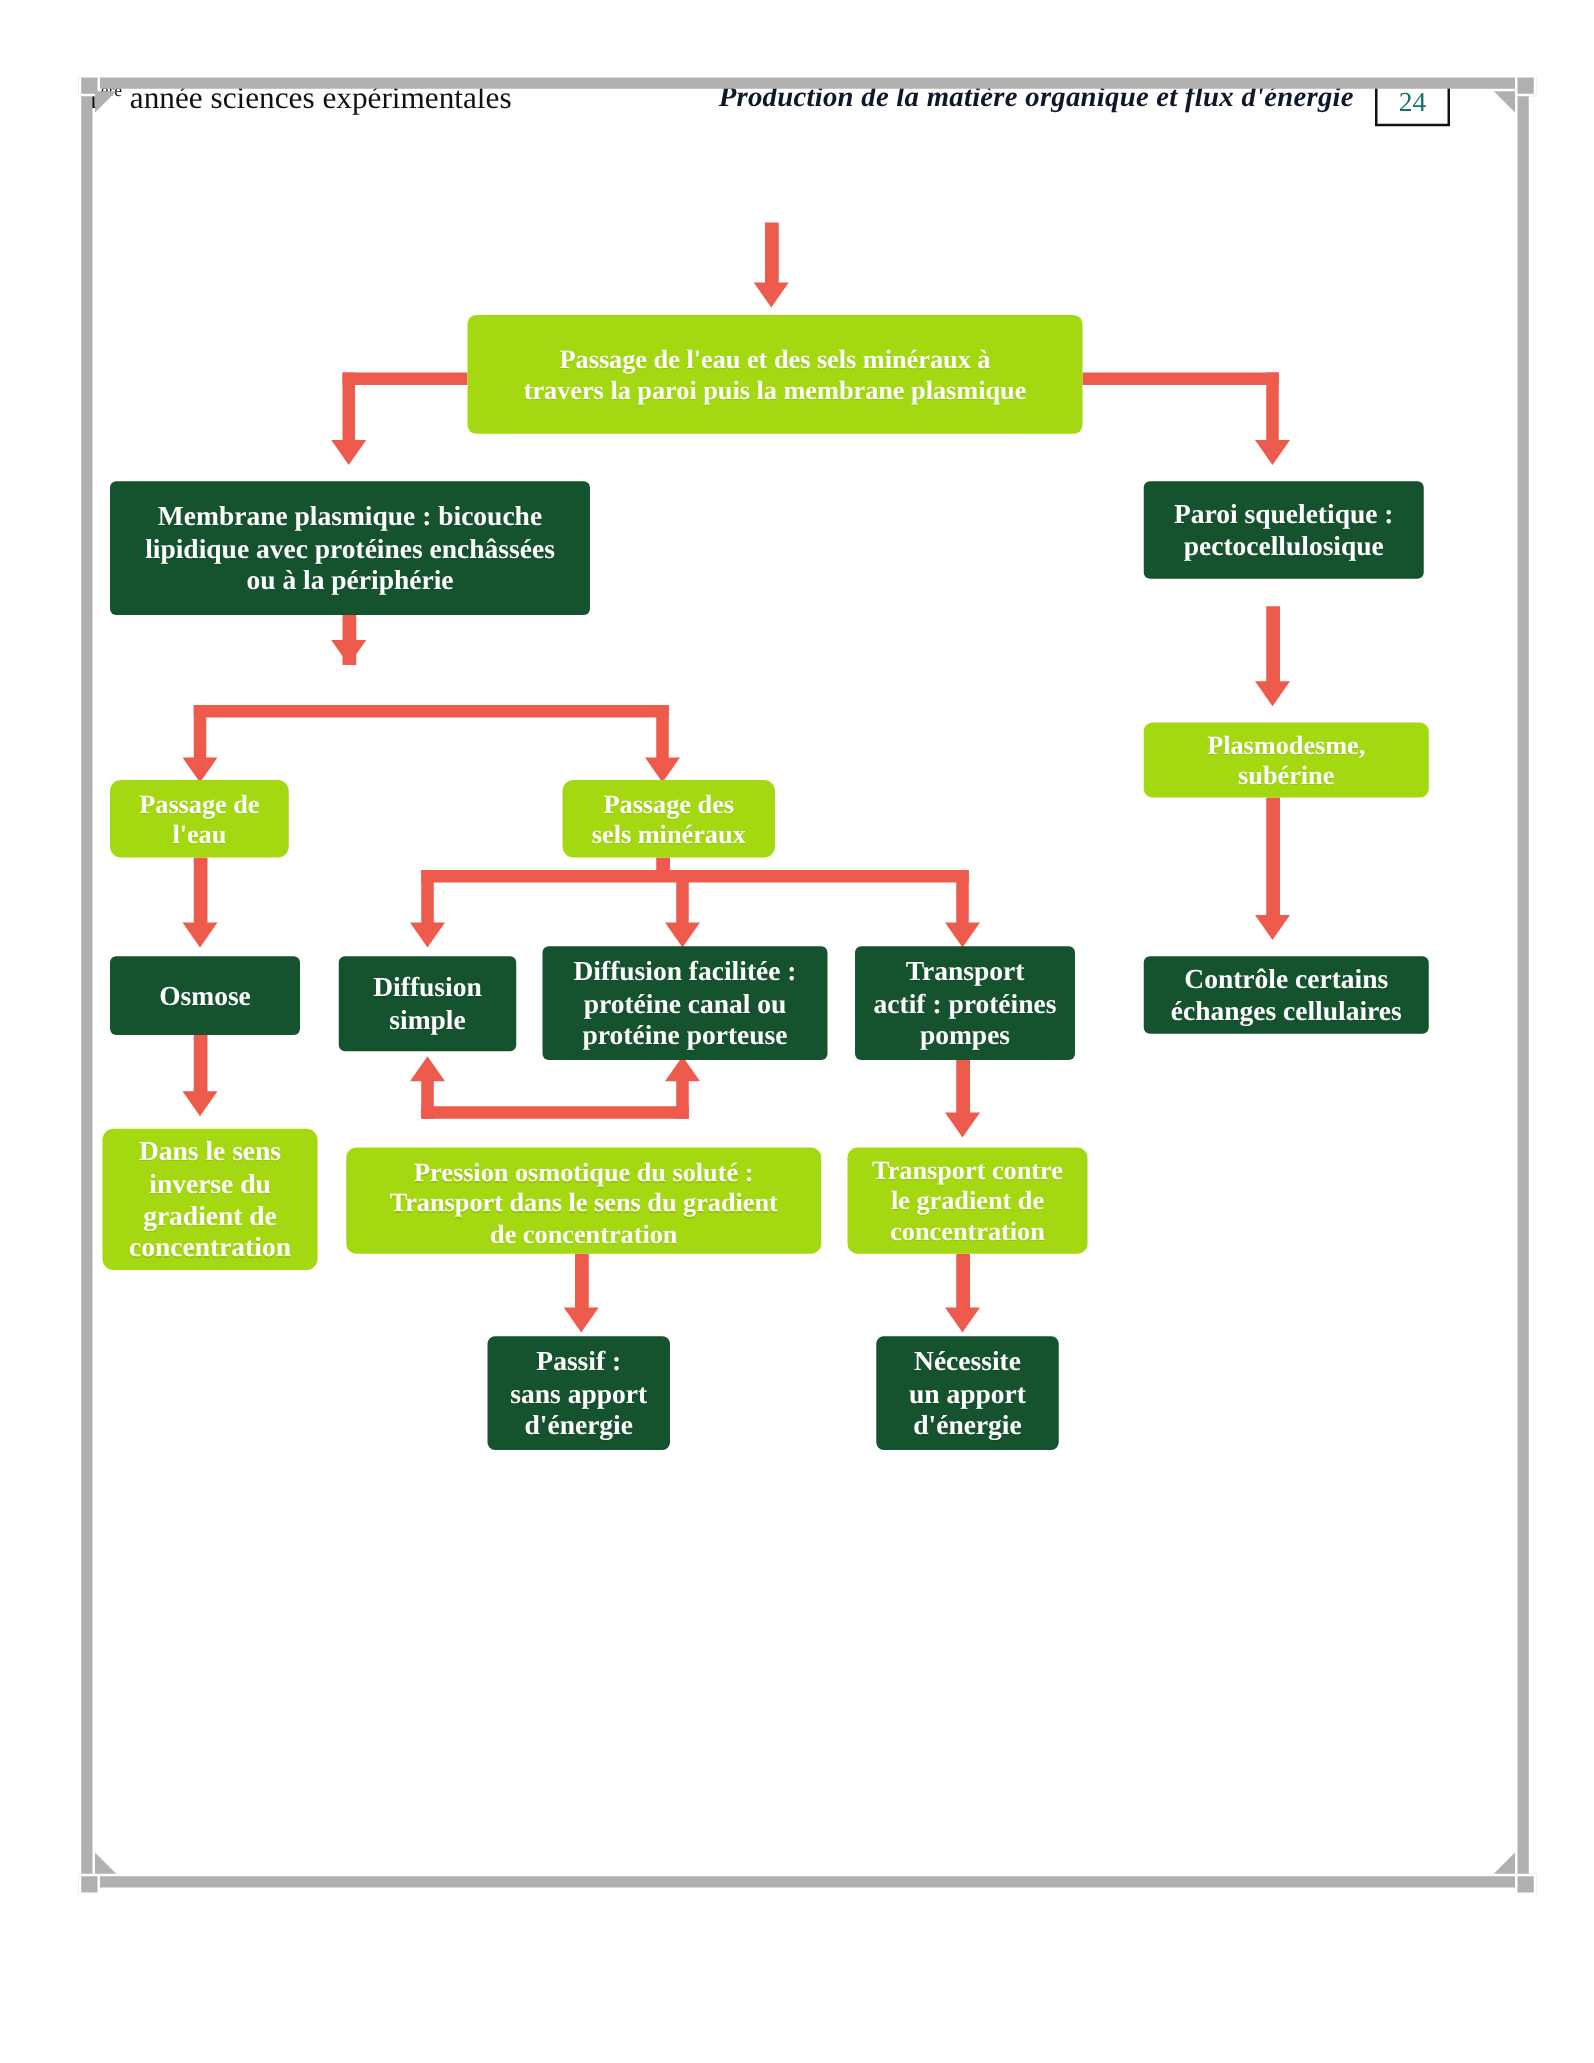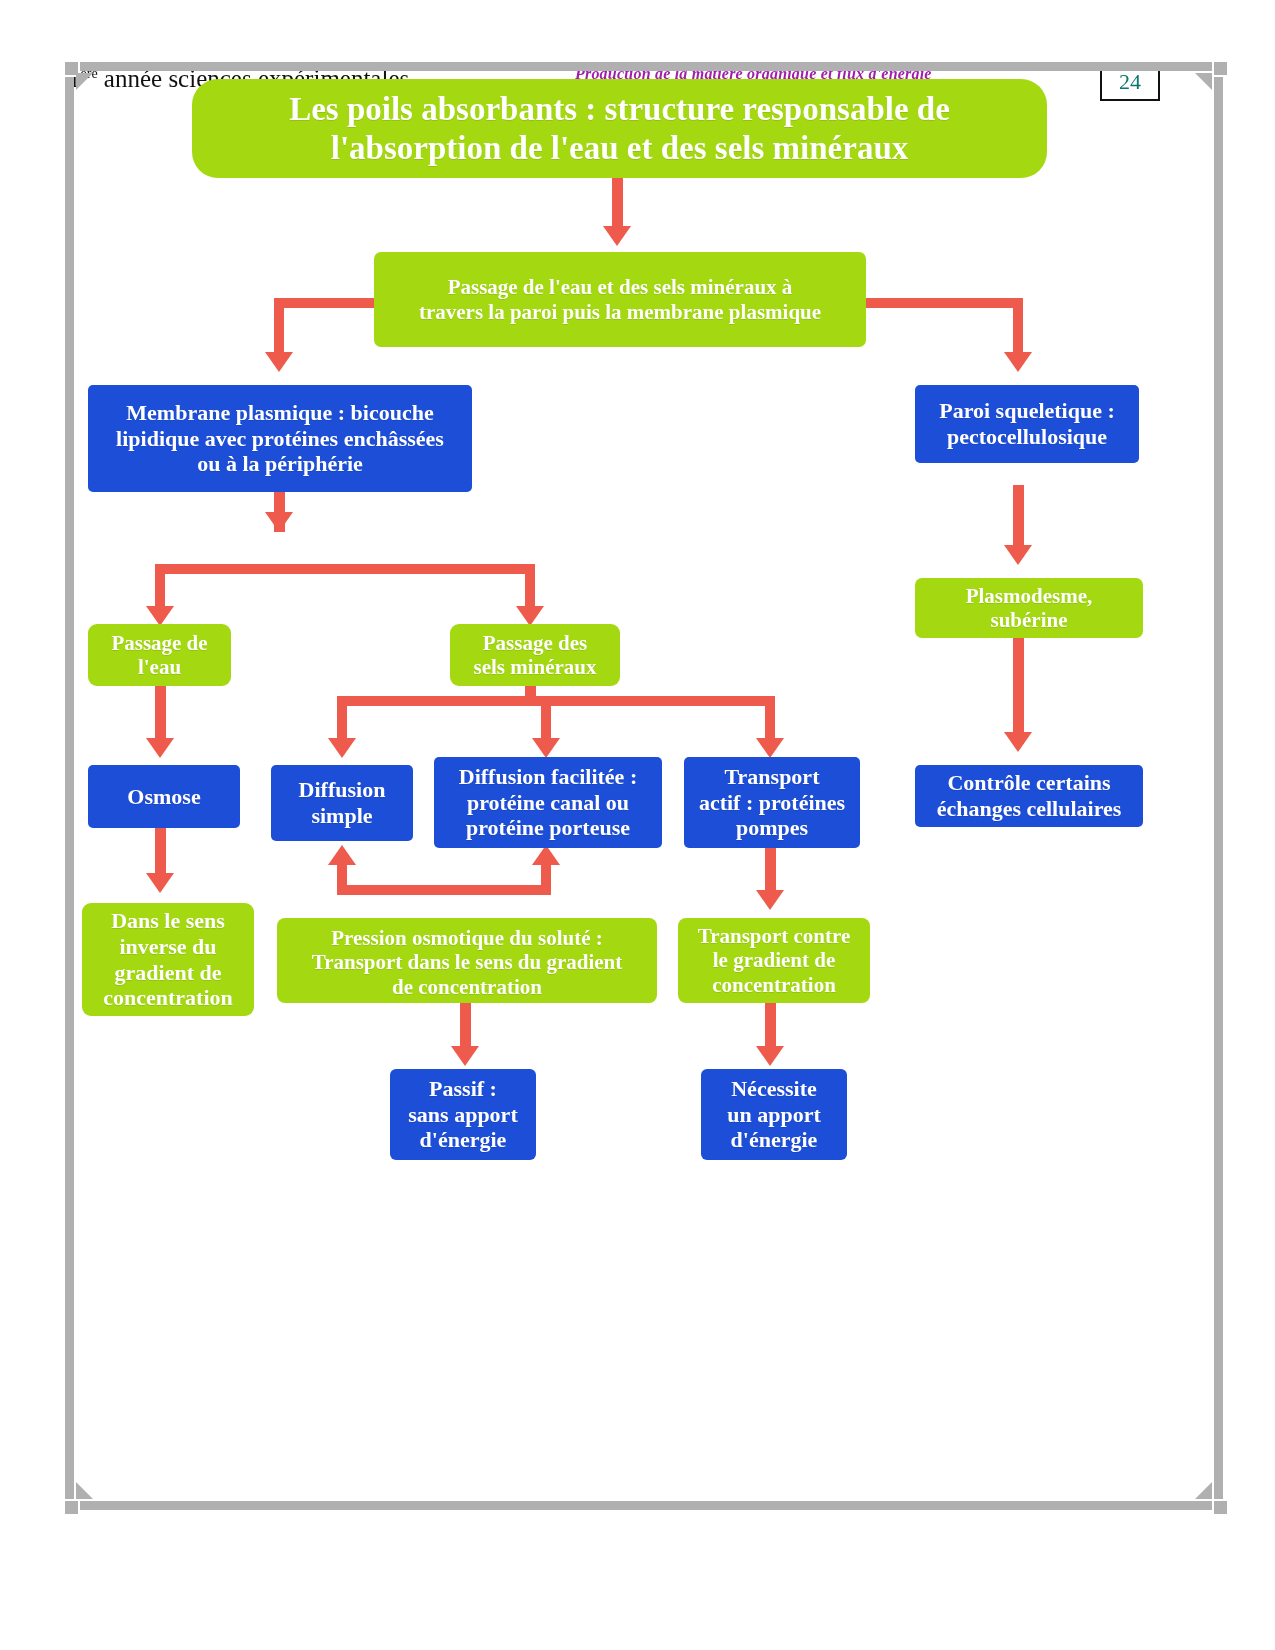--- a/index.html
+++ b/index.html
@@ -15,22 +15,22 @@
   .page-header{
     position:absolute; left:0; top:0; width:1275px; height:66px;margin-top:37px;
   }
   .hdr-left{
     position:absolute; left:68px; top:28px;
     font-size:25px; color:#111; white-space:nowrap;
   }
   .hdr-left sup{ font-size:14px; vertical-align:super; }
   .hdr-center{
     position:absolute; left:575px; top:28px;
-    font-size:16px; font-style:italic; font-weight:bold;
-    color:#a21caf; white-space:nowrap;
+    font-size:23px; font-style:italic; font-weight:bold;
+    color:#0f172a; white-space:nowrap;
     letter-spacing:0.2px;
     font-family:"Liberation Serif", serif;
   }
   .hdr-pagebox{
     position:absolute; left:1100px; top:26px;
     width:56px; height:34px;
     border:2px solid #111; background:#fff;
     text-align:center; line-height:34px;
     font-size:22px; color:#0f766e;
   }
@@ -78,21 +78,21 @@
     text-align:center;
     color:#ffffff;
     font-weight:bold;
     font-family:"Liberation Serif", serif;
     text-shadow:0 1px 0 rgba(0,0,0,.10);
     padding:4px 8px;
     line-height:1.16;
     z-index:3;
   }
   .node.green{ background:#a4d911; }
-  .node.red  { background:#1d4ed8; }
+  .node.red  { background:#14532d; }
   .node .txt{ white-space:pre-line; display:block; width:100%; }
 
   
   .conn{ position:absolute; background:#ee5a4c; z-index:2; }
   .arrow{
     position:absolute; width:0; height:0; z-index:2;
     border-left:14px solid transparent;
     border-right:14px solid transparent;
   }
   .arrow.down{ border-top:20px solid #ee5a4c; }
@@ -172,24 +172,20 @@
 
   <div class="conn" style="left:765px;top:848px;width:11px;height:52px;"></div>
   <div class="arrow down" style="left:756px;top:890px;"></div>
 
   <div class="conn" style="left:460px;top:1003px;width:11px;height:48px;"></div>
   <div class="arrow down" style="left:451px;top:1046px;"></div>
 
   <div class="conn" style="left:765px;top:1003px;width:11px;height:48px;"></div>
   <div class="arrow down" style="left:756px;top:1046px;"></div>
 
-  <div class="node green" style="left:192px;top:79px;width:855px;height:99px;border-radius:26px;font-size:33px;">
-    <span class="txt">Les poils absorbants : structure responsable de
-l'absorption de l'eau et des sels minéraux</span>
-  </div>
 
   <div class="node green" style="left:374px;top:252px;width:492px;height:95px;border-radius:7px;font-size:21px;">
     <span class="txt">Passage de l'eau et des sels minéraux à
 travers la paroi puis la membrane plasmique</span>
   </div>
 
   <div class="node red" style="left:88px;top:385px;width:384px;height:107px;border-radius:5px;font-size:22px;">
     <span class="txt">Membrane plasmique : bicouche
 lipidique avec protéines enchâssées
 ou à la périphérie</span>

